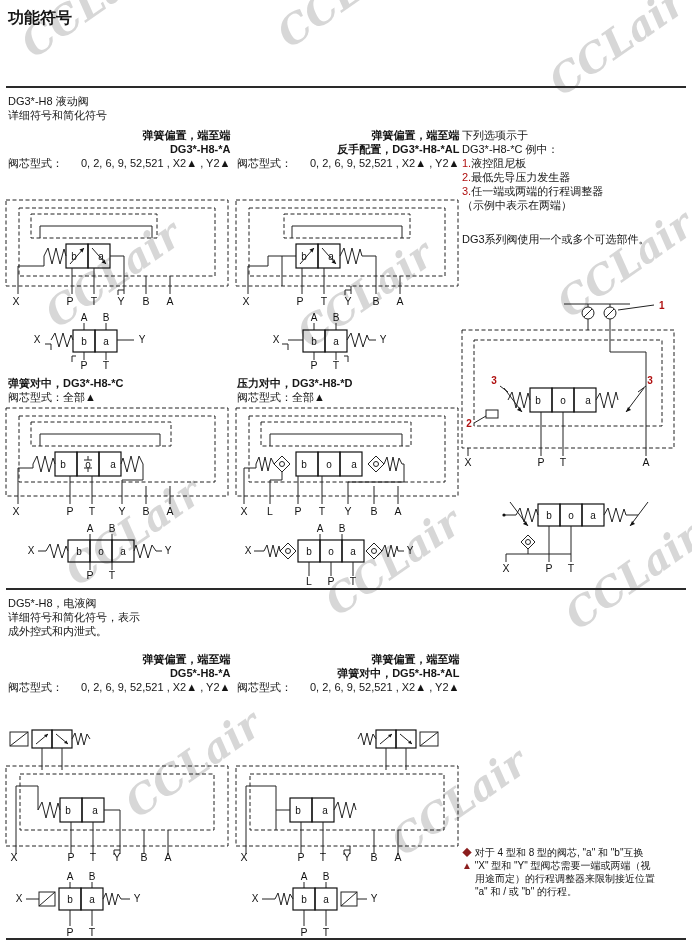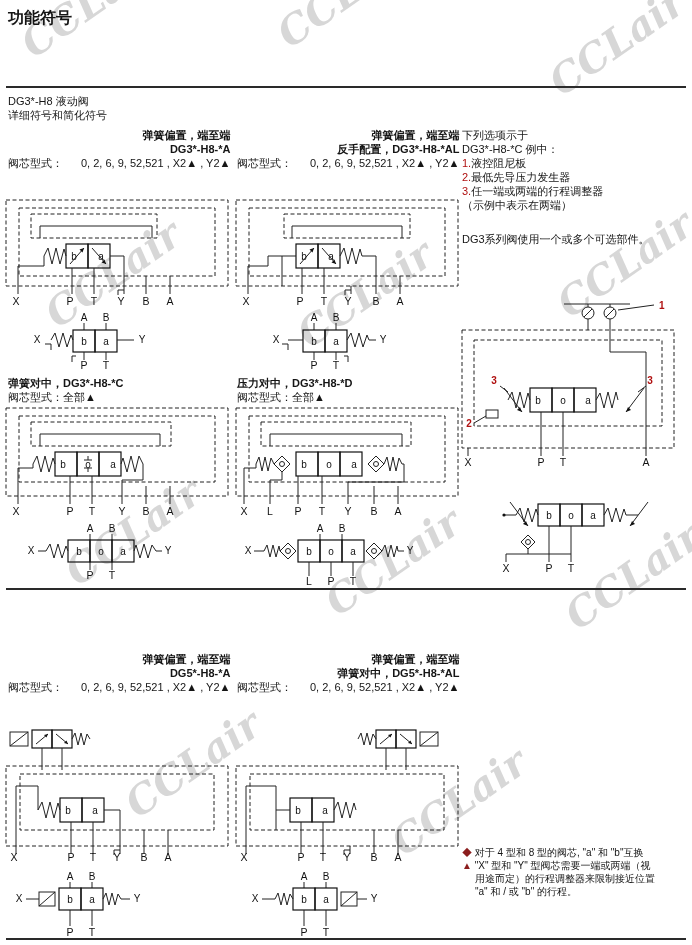--- a/index.html
+++ b/index.html
@@ -432,20 +432,25 @@
       <line class="ln" x1="60" y1="75" x2="60" y2="80"></line>
       <line class="ln" x1="38" y1="80" x2="38" y2="88"></line>
       <line class="ln" x1="81" y1="80" x2="81" y2="88"></line>
       <line class="ln" x1="103" y1="80" x2="103" y2="88"></line>
       <text class="port" x="38" y="98" text-anchor="middle">X</text>
       <text class="port" x="81" y="98" text-anchor="middle">P</text>
       <text class="port" x="103" y="98" text-anchor="middle">T</text>
     </svg>
   </div>
 
+  <div class="txt" style="left:8px;top:596px">
+    <div>DG5*-H8，电液阀</div>
+    <div>详细符号和简化符号，表示</div>
+    <div>成外控式和内泄式。</div>
+  </div>
 
   <div class="txt" style="left:8px;top:652px">
     <div class="b">弹簧偏置，端至端</div>
     <div class="b">DG5*-H8-*A</div>
     <div class="spool">
       <span>阀芯型式：</span>
       <span class="vals">
         <span>0, 2, 6, 9, 52,</span>
         <span>521 , X2▲ , Y2▲</span>
       </span>

